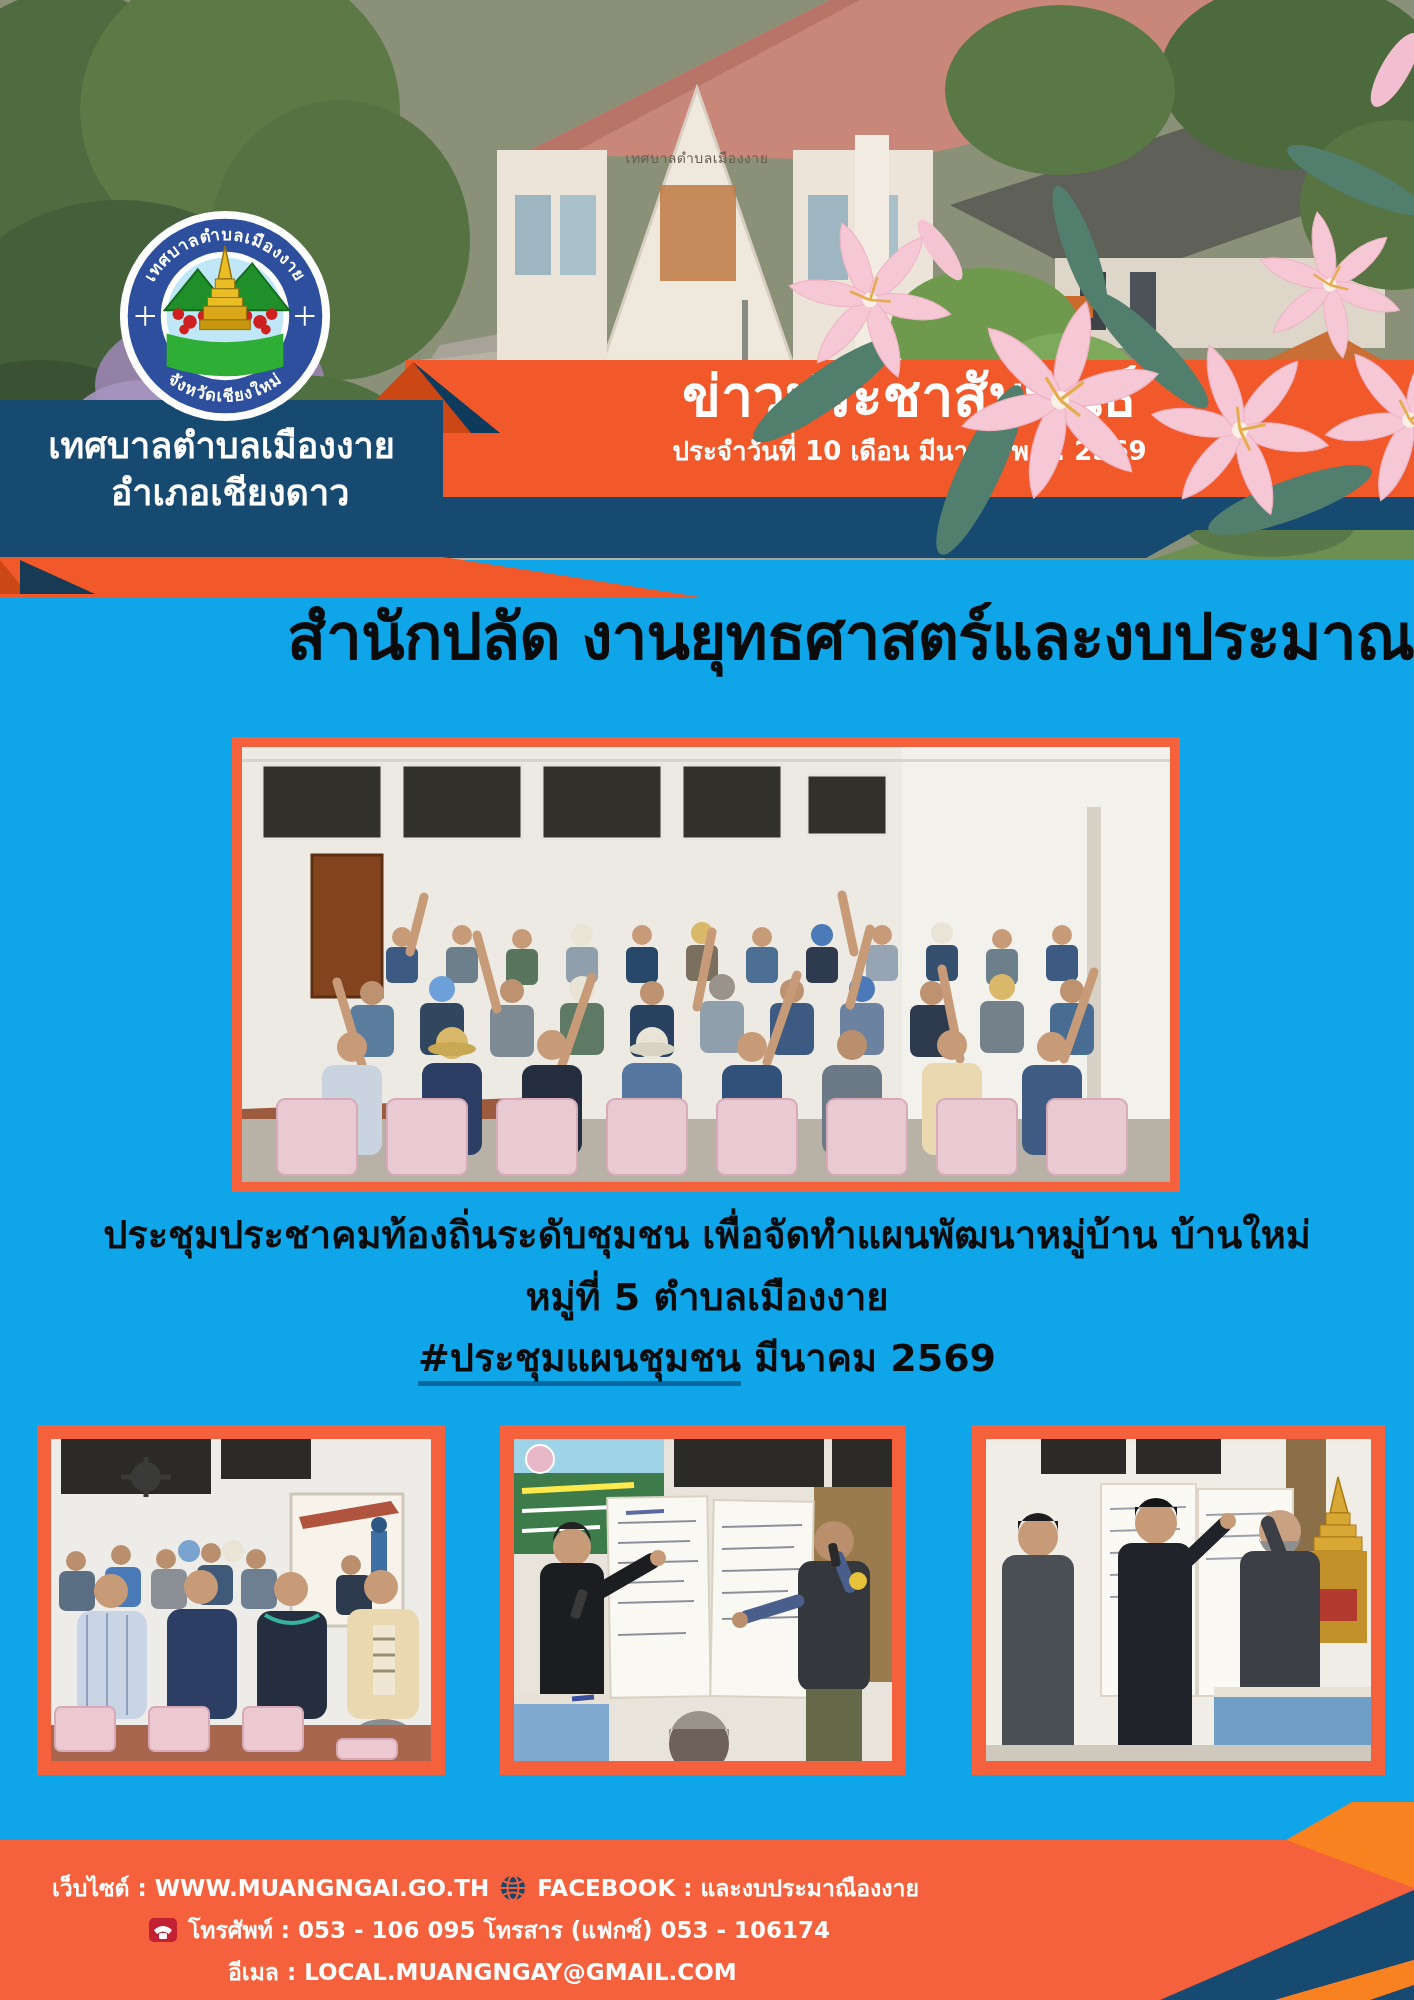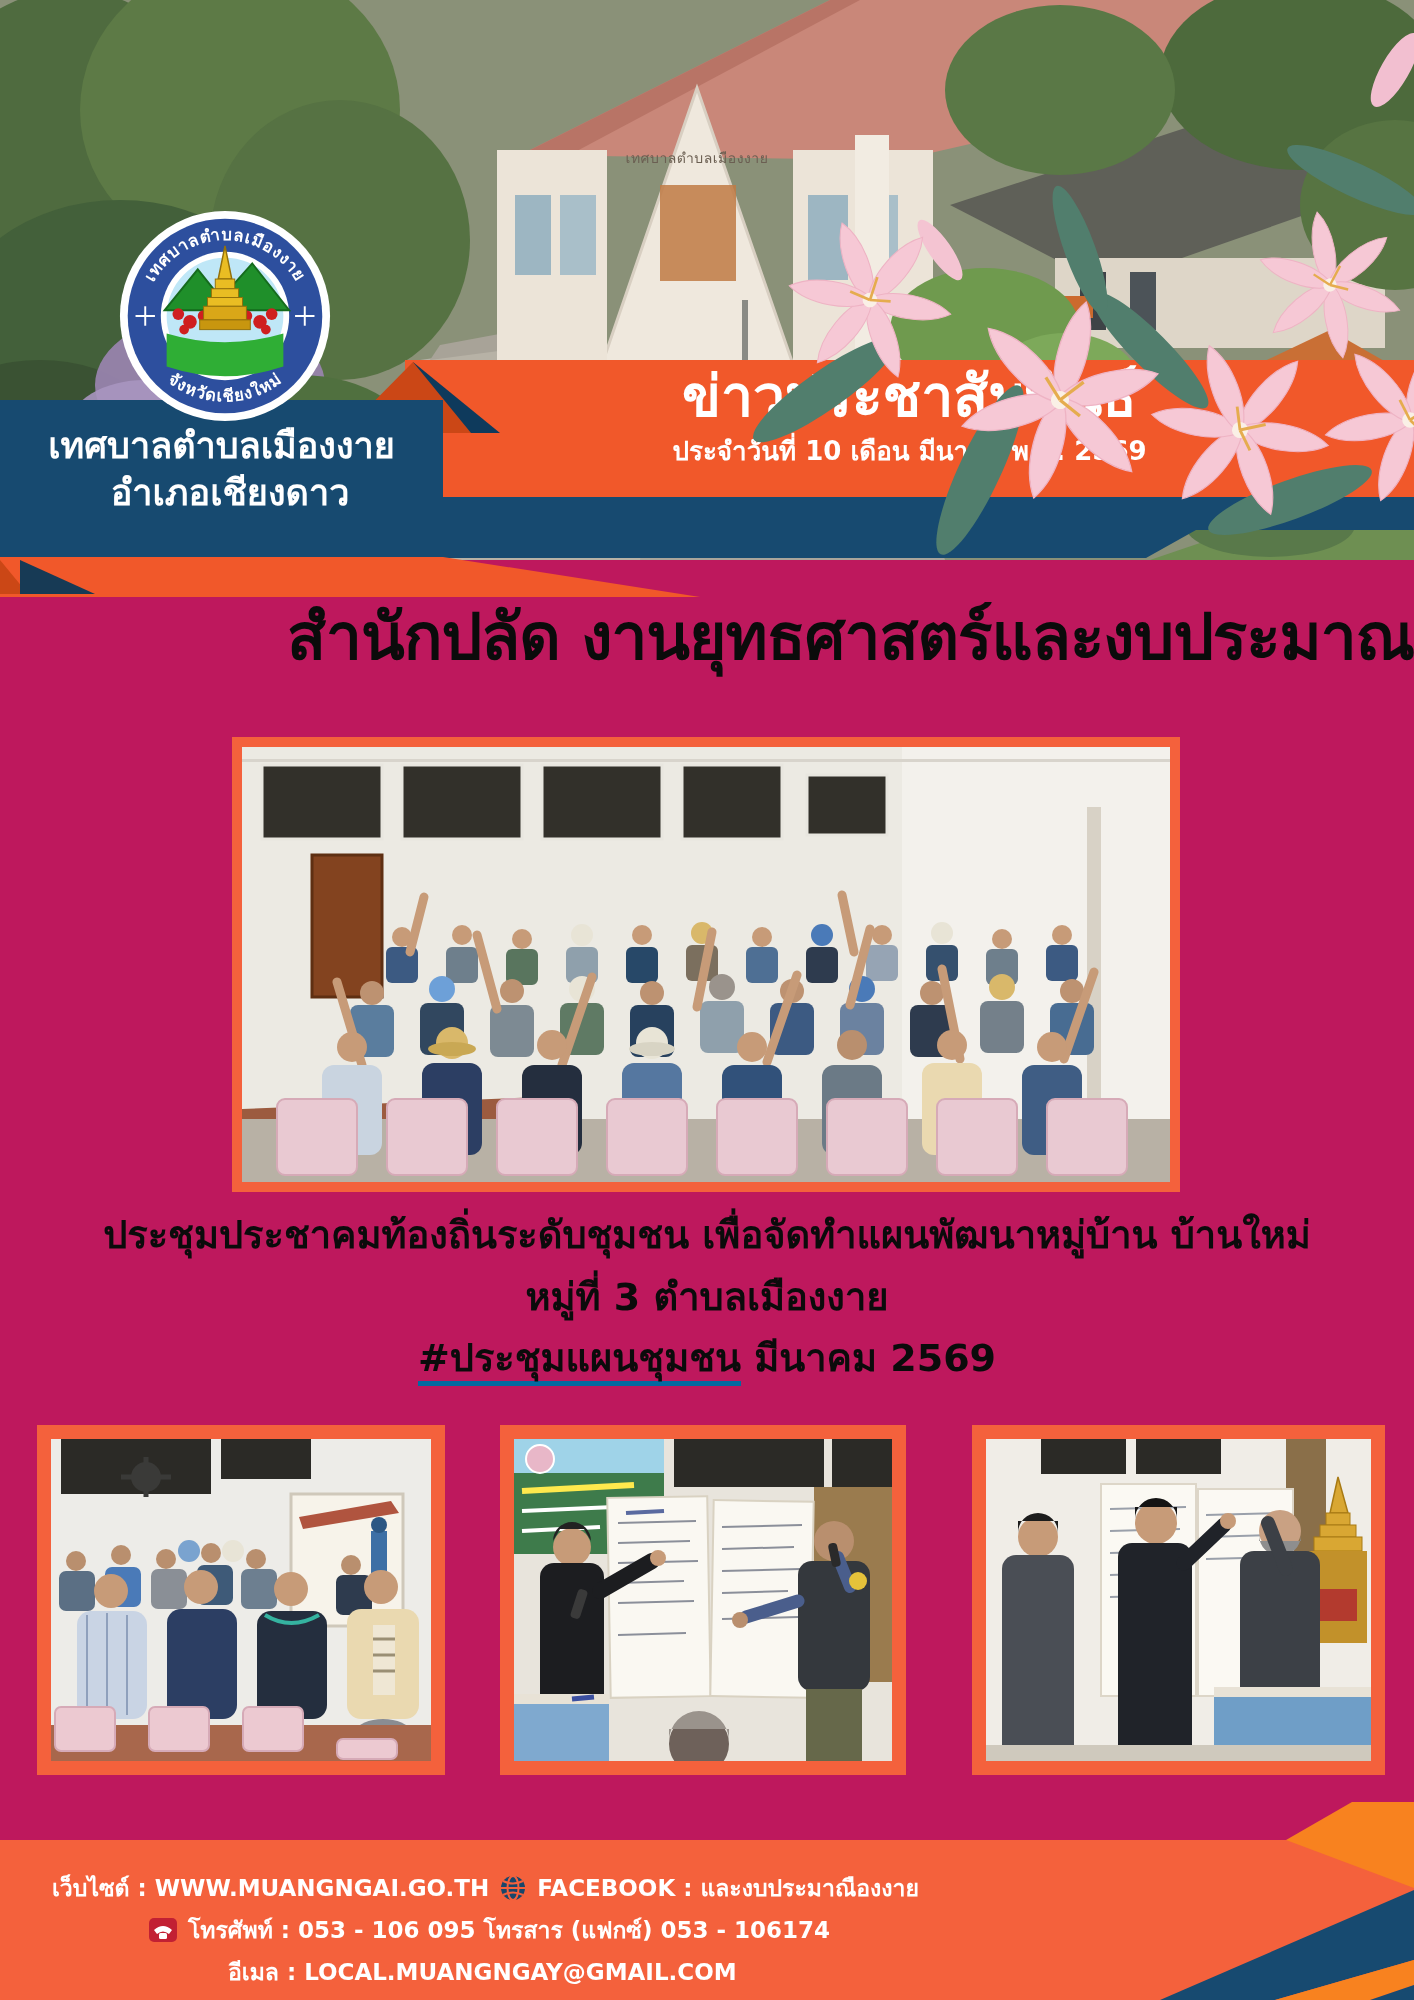--- a/index.html
+++ b/index.html
@@ -1,18 +1,18 @@
 <!DOCTYPE html>
 <html><head>
 <meta charset="utf-8">
 <style>
   html,body{margin:0;padding:0;background:#555;}
   #page{
     position:relative;width:1414px;height:2000px;margin:0 auto;
-    background:#be185d;overflow:hidden;
+    background:#0ea5e9;overflow:hidden;
     font-family:"DejaVu Sans","Liberation Sans",sans-serif;
   }
   .abs{position:absolute;}
   
   #scene{left:0;top:0;width:1414px;height:560px;z-index:1;}
   #banner{
     left:405px;top:360px;width:1009px;height:138px;z-index:2;
     background:#f1582a;color:#fff;text-align:center;
   }
   #banner .t{font-size:57px;font-weight:800;line-height:1.15;margin-top:4px;letter-spacing:0;}
@@ -331,21 +331,21 @@
         <rect x="475" y="352" width="80" height="76" rx="8"></rect>
           <rect x="585" y="352" width="80" height="76" rx="8"></rect>
         <rect x="695" y="352" width="80" height="76" rx="8"></rect>
           <rect x="805" y="352" width="80" height="76" rx="8"></rect>
       </g>
     </svg>
   </div>
 
   <div id="caption" class="abs">
     <div>ประชุมประชาคมท้องถิ่นระดับชุมชน เพื่อจัดทำแผนพัฒนาหมู่บ้าน บ้านใหม่</div>
-    <div>หมู่ที่ 3 ตำบลเมืองงาย</div>
+    <div>หมู่ที่ 5 ตำบลเมืองงาย</div>
     <div><span class="hash">#ประชุมแผนชุมชน</span><span> มีนาคม 2569</span></div>
   </div>
 
   <div id="photo-1" class="abs photo-frame">
     <svg viewBox="0 0 380 322" aria-hidden="true">
       <rect width="380" height="322" fill="#edece8"></rect>
       <rect x="10" y="0" width="150" height="55" fill="#2b2a26"></rect>
       <rect x="170" y="0" width="90" height="40" fill="#2b2a26"></rect>
       <circle cx="95" cy="38" r="15" fill="#3a3a38"></circle>
       <g stroke="#3a3a38" stroke-width="5">

